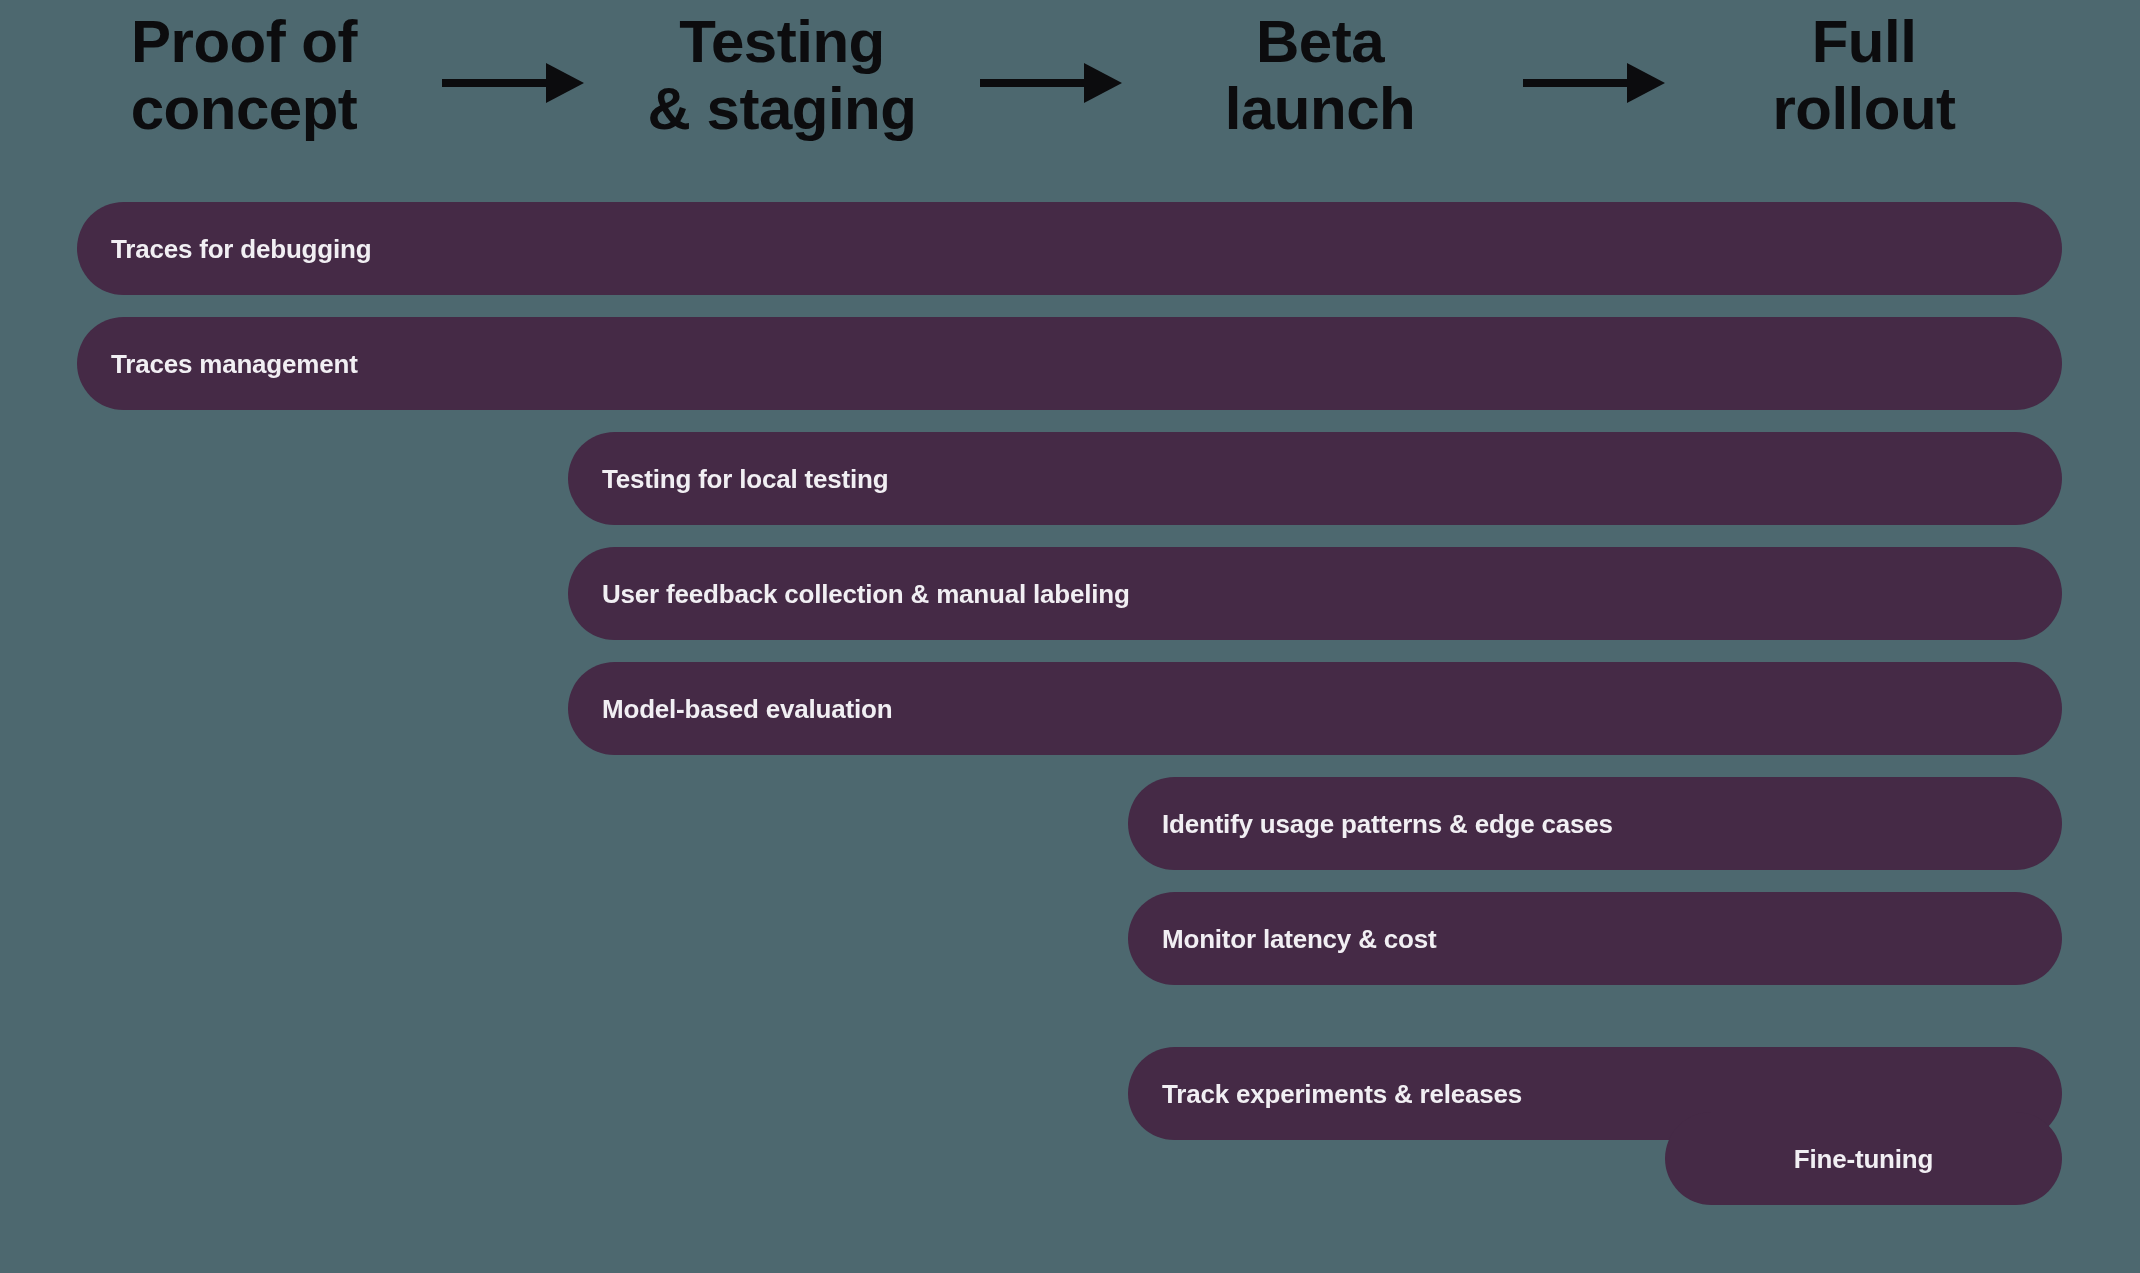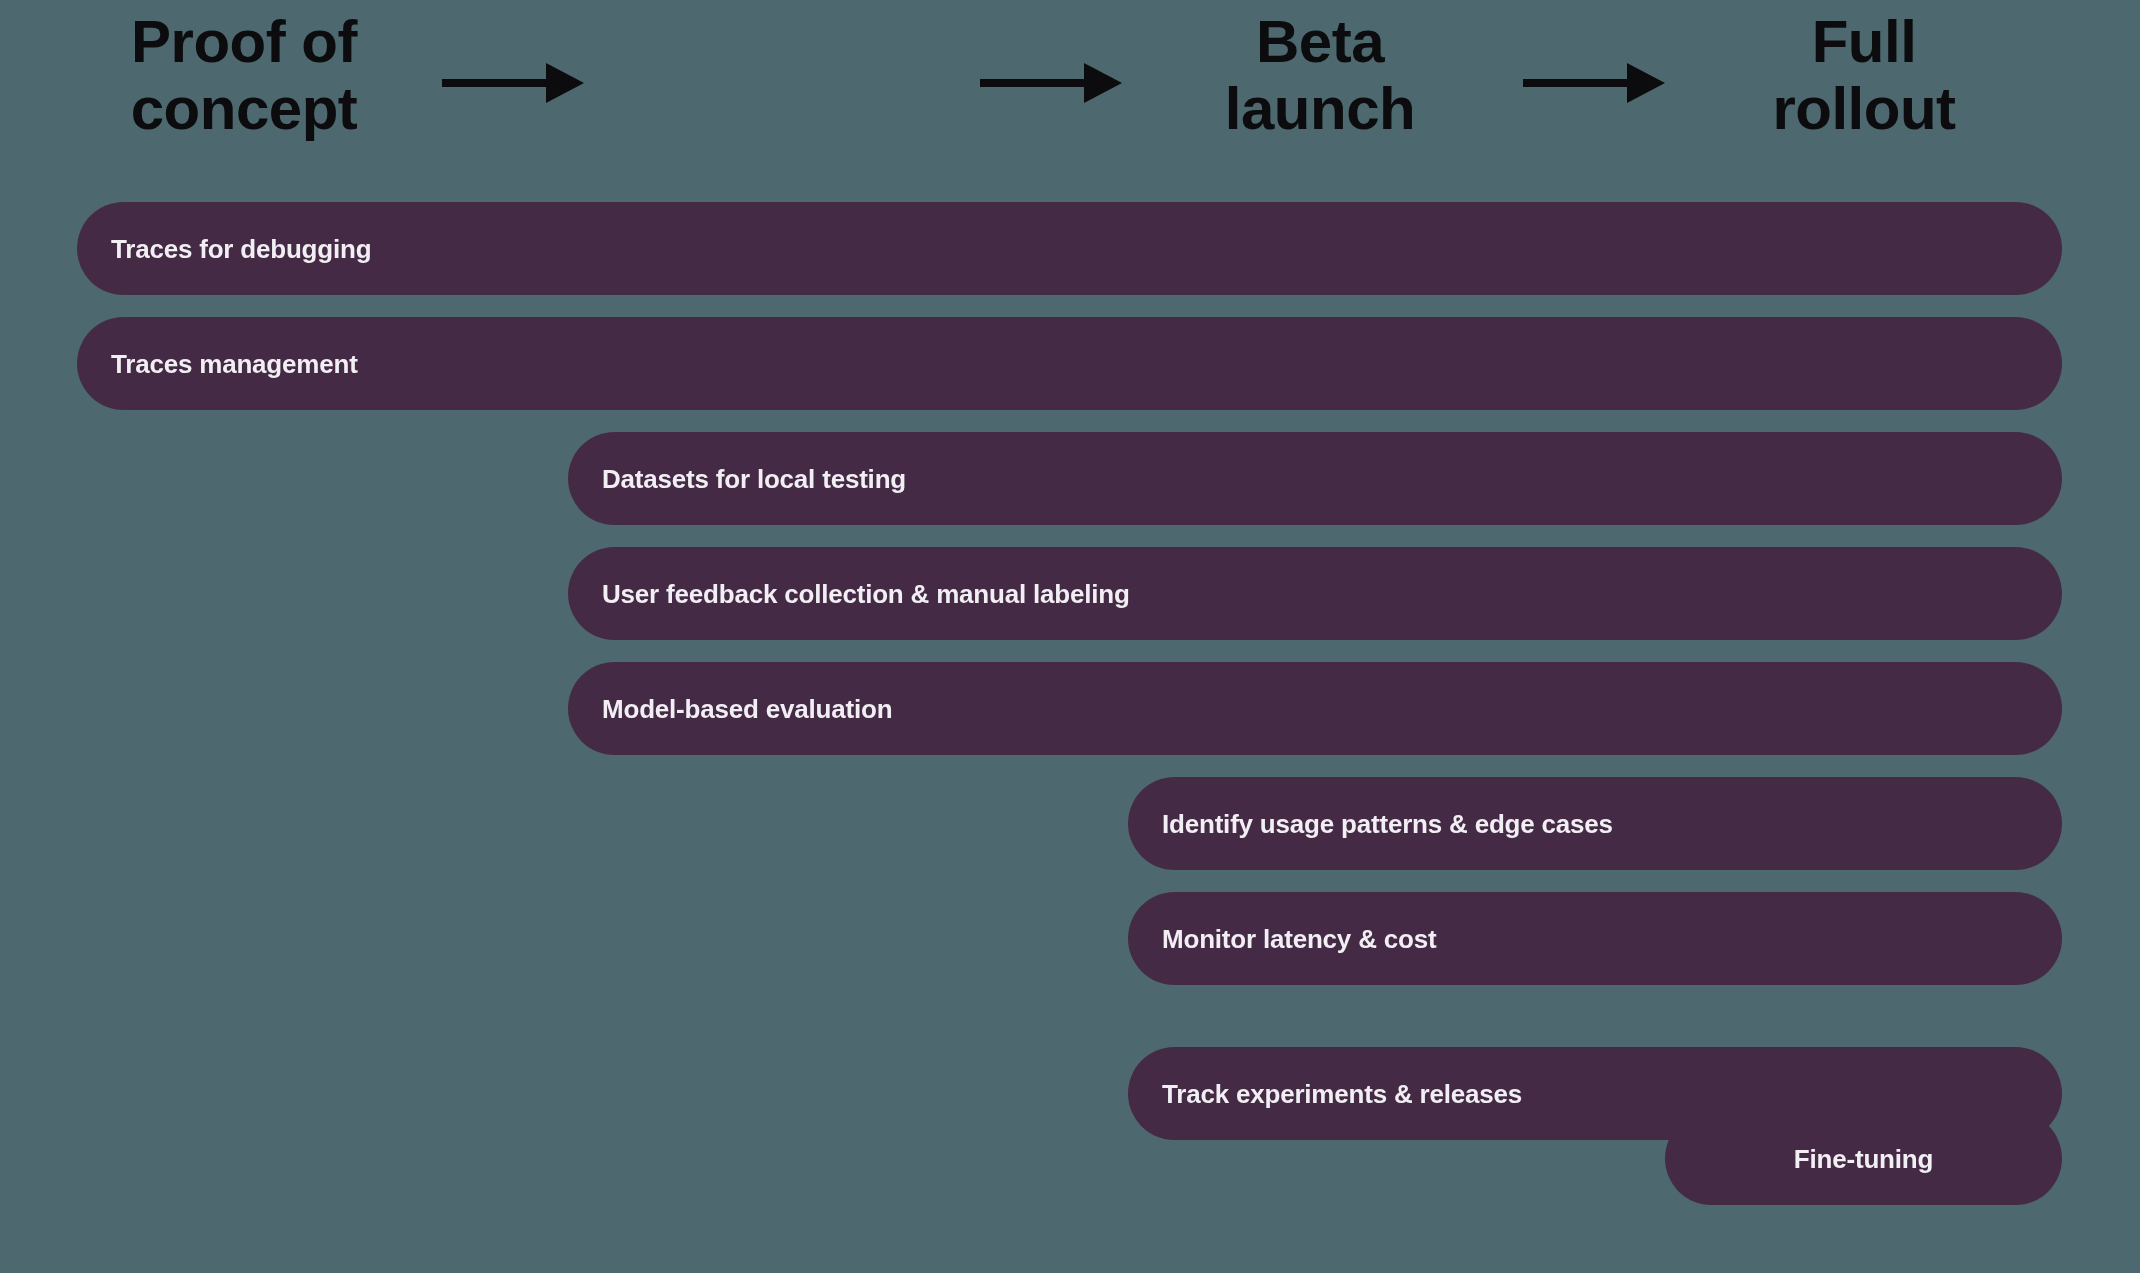--- a/index.html
+++ b/index.html
@@ -73,20 +73,22 @@
 </style>
 </head>
 <body>
 
 <div id="canvas">
 
   <div class="stage-header">
 
   <div class="stage-label" style="left: 74px;">Proof of
 concept</div>
+      <div class="stage-label" style="left: 612px;">Testing
+&amp; staging</div>
       <div class="stage-label" style="left: 1694px;">Full
 rollout</div>
       <div class="stage-label" style="left: 1150px;">Beta
 launch</div>
       <div class="stage-arrow" style="left: 442px; width: 142px;">
         <svg width="142" height="46" viewBox="0 0 142 46">
           <line x1="0" y1="23" x2="110" y2="23" stroke="#0c0c0e" stroke-width="8"></line>
           <polygon points="104,3 142,23 104,43" fill="#0c0c0e"></polygon>
         </svg>
       </div>
@@ -106,21 +108,21 @@
 
   <div id="pill-layer">
 
   <div class="pill align-left" style="left: 77px; width: 1985px; top: 202px;">
         <span class="pill-label">Traces for debugging</span>
       </div>
       <div class="pill align-left" style="left: 77px; width: 1985px; top: 317px;">
         <span class="pill-label">Traces management</span>
       </div>
       <div class="pill align-left" style="left: 568px; width: 1494px; top: 432px;">
-        <span class="pill-label">Datasets for local testing</span>
+        <span class="pill-label">Testing for local testing</span>
       </div>
       <div class="pill align-left" style="left: 568px; width: 1494px; top: 547px;">
         <span class="pill-label">User feedback collection &amp; manual labeling</span>
       </div>
       <div class="pill align-left" style="left: 568px; width: 1494px; top: 662px;">
         <span class="pill-label">Model-based evaluation</span>
       </div>
       <div class="pill align-left" style="left: 1128px; width: 934px; top: 777px;">
         <span class="pill-label">Identify usage patterns &amp; edge cases</span>
       </div>

